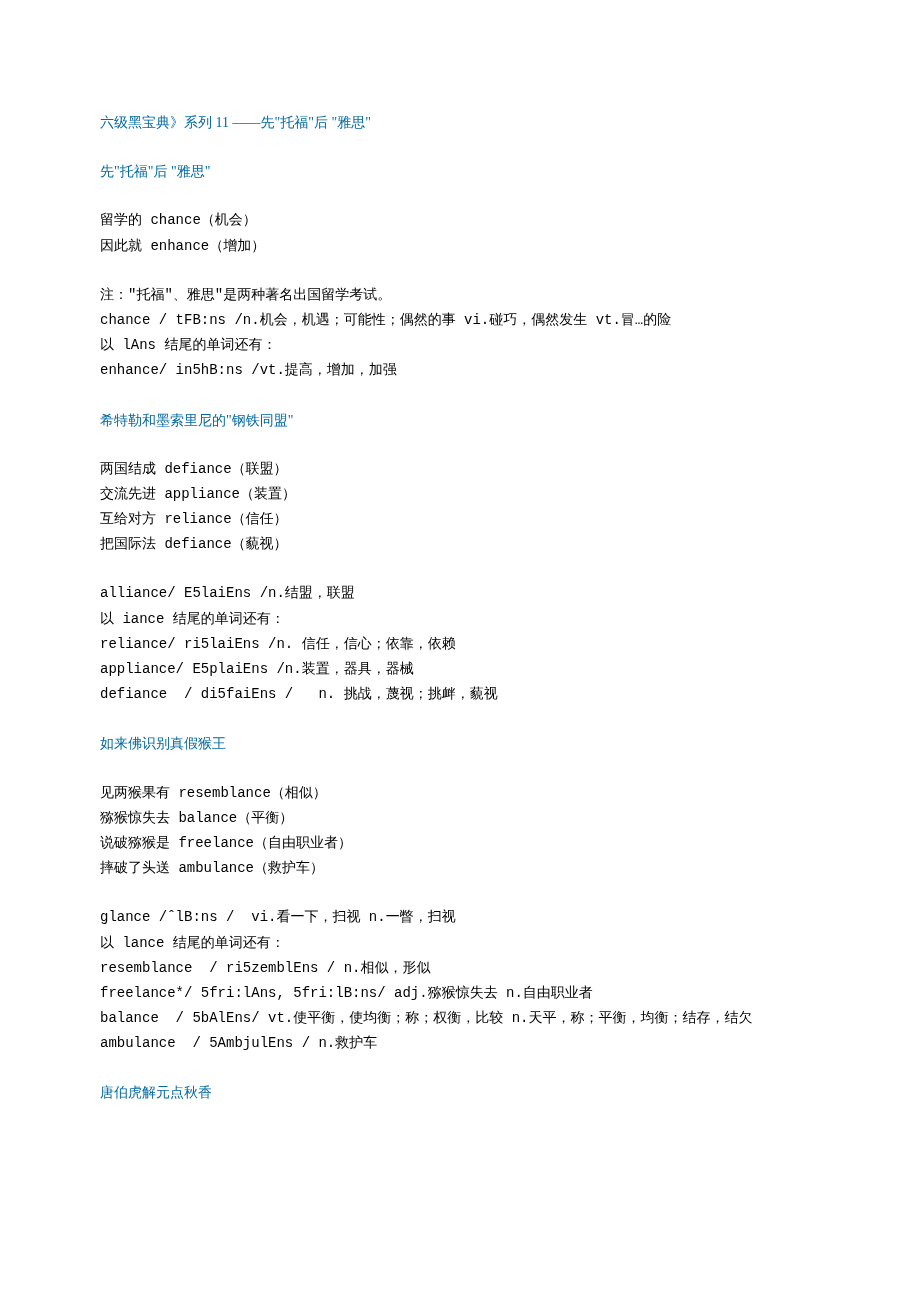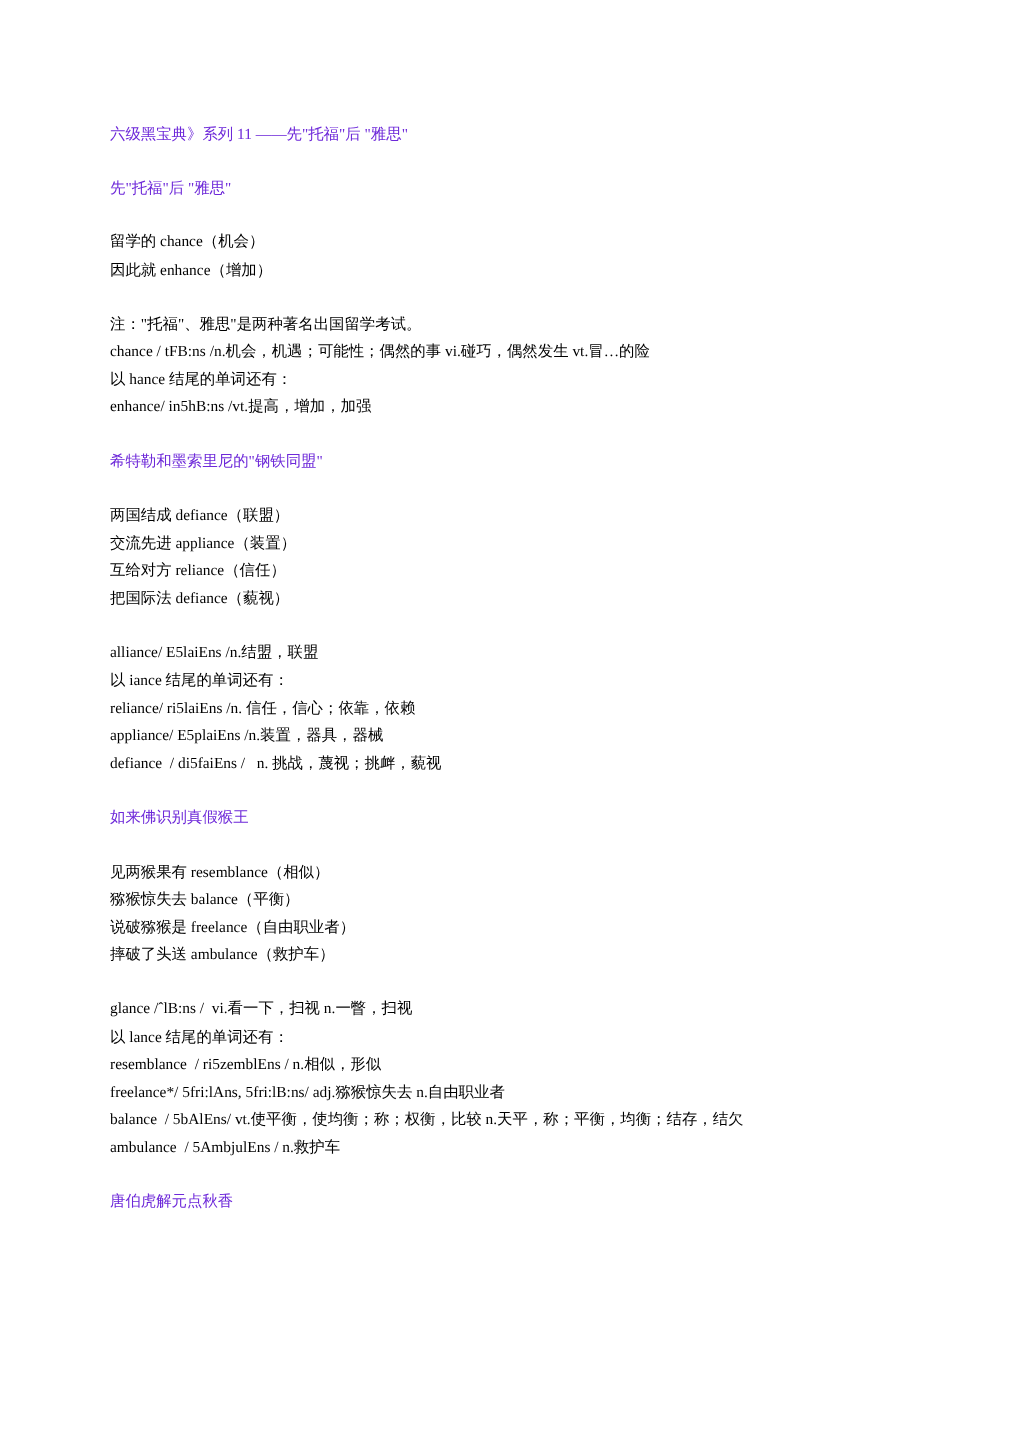--- a/index.html
+++ b/index.html
@@ -9,30 +9,31 @@
     font-family: "SimSun", "宋体", serif;
     font-size: 14px;
     line-height: 1.8;
     color: #000000;
     width: 920px;
   }
   .page {
     padding: 110px 100px 60px 100px;
   }
   .red {
-    color: #6d28d9;
+    color: #0369a1;
   }
   .section-title {
     margin-bottom: 24px;
   }
   .block {
     margin-bottom: 24px;
   }
   .line {
     white-space: pre-wrap;
+    font-family: Liberation Mono, monospace;
   }
 </style>
 </head>
 <body>
 
 <div class="page">
 
   <div class="section-title">
     <span class="red">六级黑宝典》系列 11</span><span>      </span><span class="red">——先"托福"后 "雅思"</span>
   </div>
@@ -40,21 +41,21 @@
   <div class="section-title">
     <span class="red">先"托福"后 "雅思"</span>
   </div>
   <div class="block">
     <div class="line">留学的 chance（机会）</div>
     <div class="line">因此就 enhance（增加）</div>
   </div>
   <div class="block">
     <div class="line">注："托福"、雅思"是两种著名出国留学考试。</div>
     <div class="line">chance / tFB:ns /n.机会，机遇；可能性；偶然的事 vi.碰巧，偶然发生 vt.冒…的险</div>
-    <div class="line">以 hance 结尾的单词还有：</div>
+    <div class="line">以 lAns 结尾的单词还有：</div>
     <div class="line">enhance/ in5hB:ns /vt.提高，增加，加强</div>
   </div>
 
   <div class="section-title">
     <span class="red">希特勒和墨索里尼的"钢铁同盟"</span>
   </div>
   <div class="block">
     <div class="line">两国结成 defiance（联盟）</div>
     <div class="line">交流先进 appliance（装置）</div>
     <div class="line">互给对方 reliance（信任）</div>

